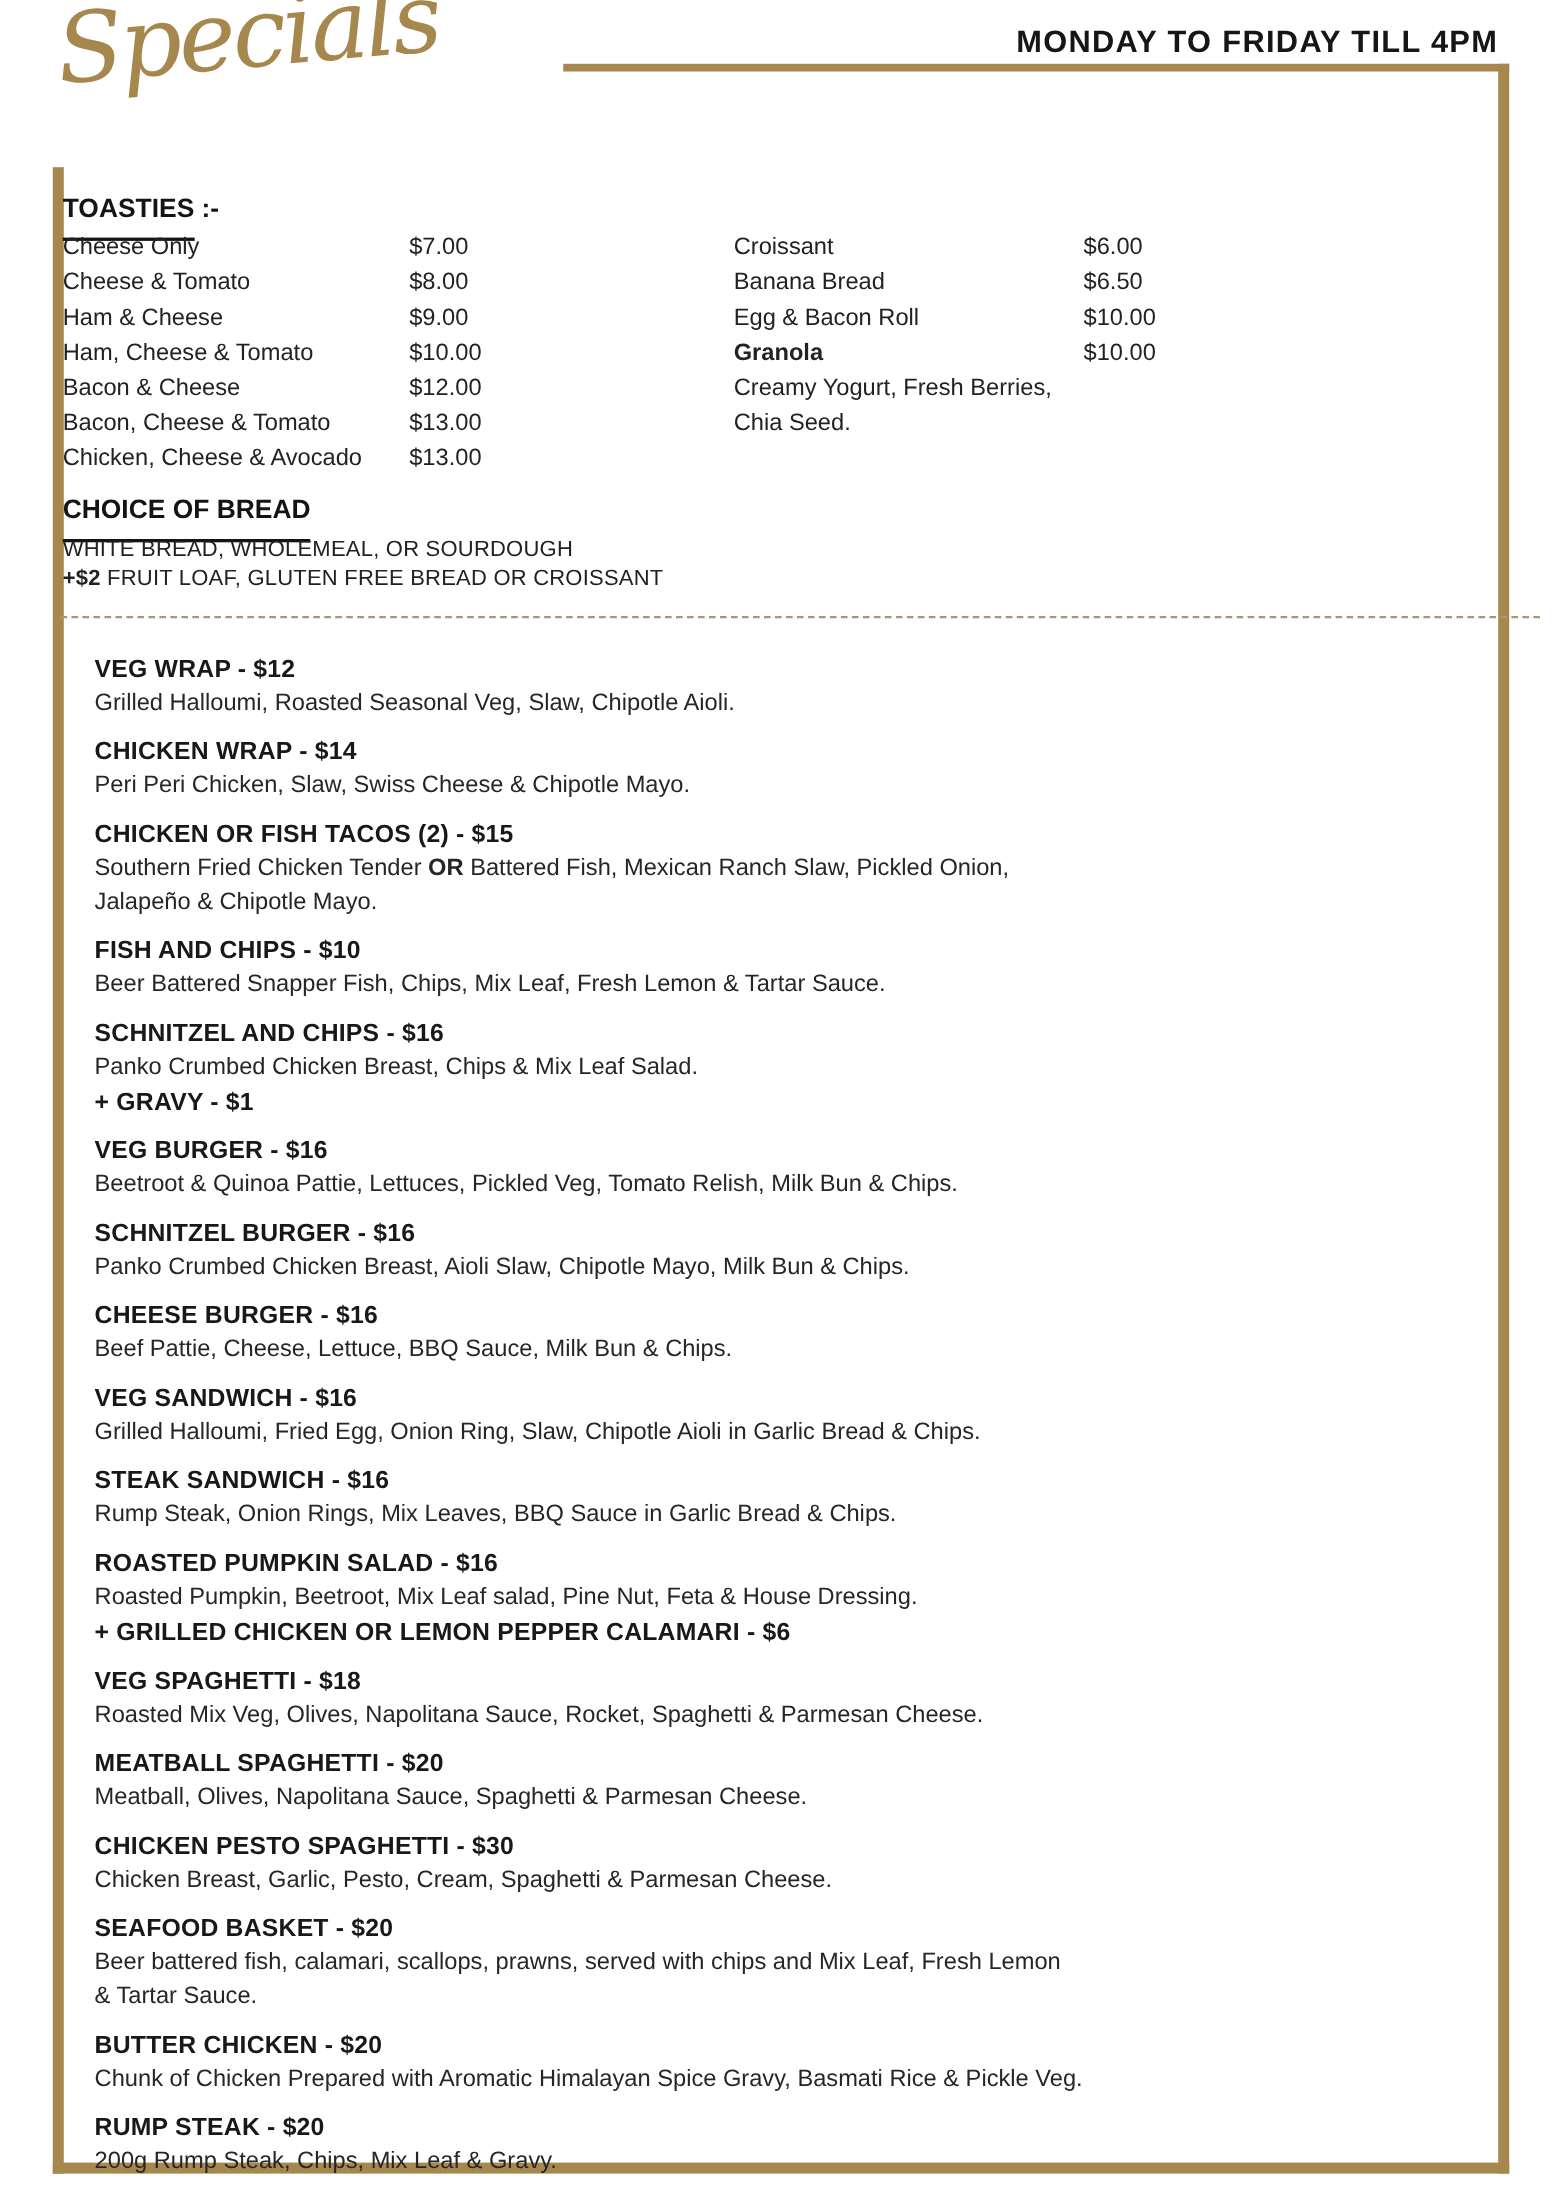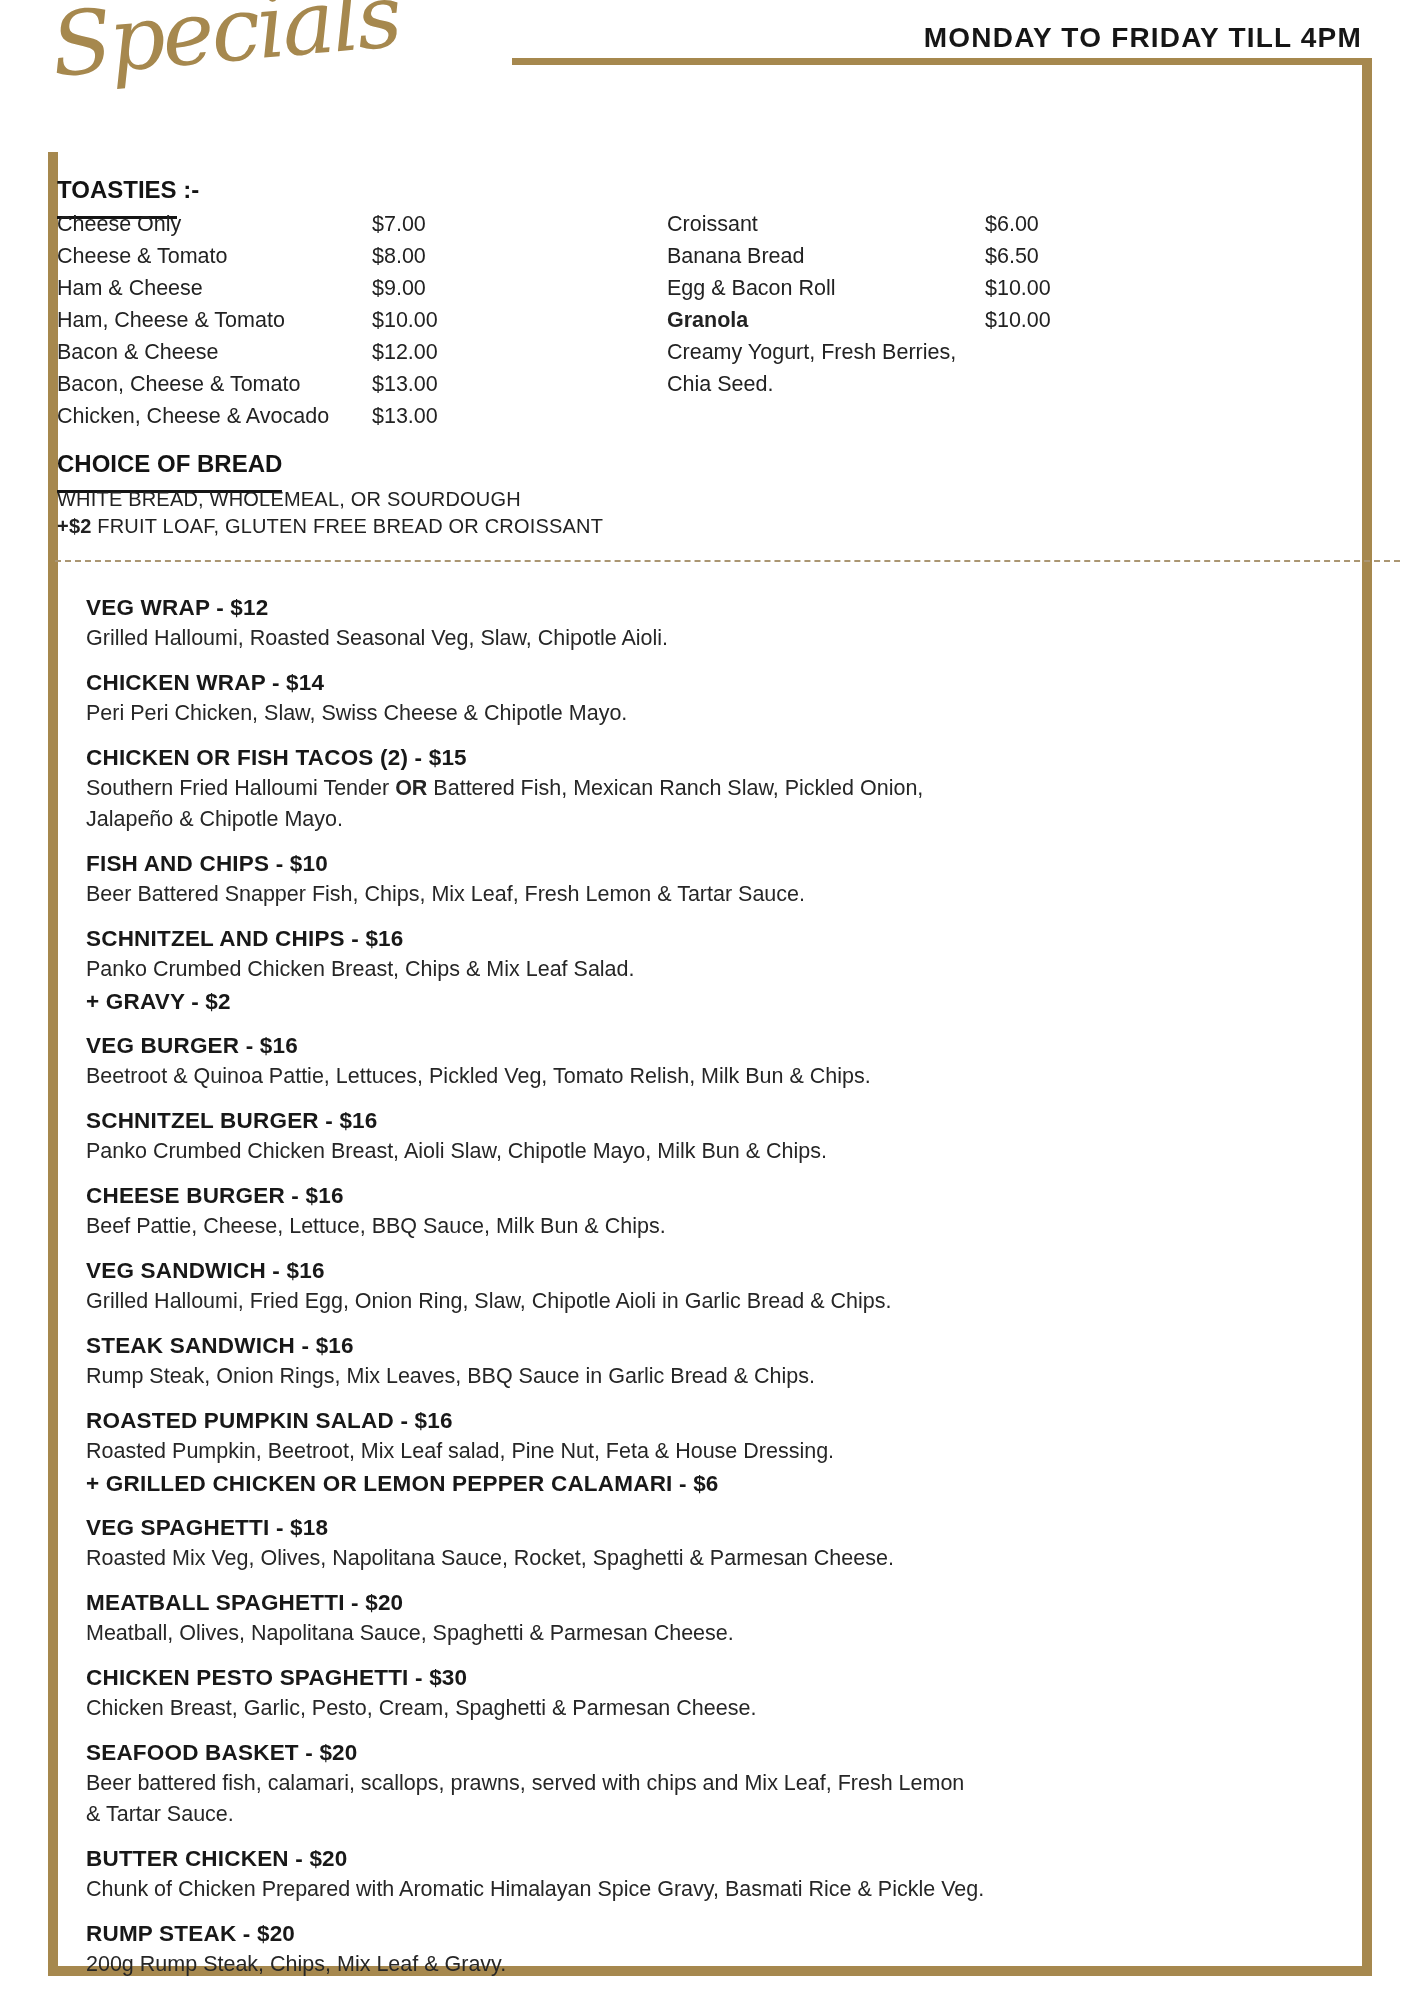--- a/index.html
+++ b/index.html
@@ -131,33 +131,33 @@
     <div class="m-item">
       <div class="m-title">VEG WRAP - $12</div>
       <div class="m-desc"><span>Grilled Halloumi, Roasted Seasonal Veg, Slaw, Chipotle Aioli.</span></div>
     </div>
     <div class="m-item">
       <div class="m-title">CHICKEN WRAP - $14</div>
       <div class="m-desc"><span>Peri Peri Chicken, Slaw, Swiss Cheese &amp; Chipotle Mayo.</span></div>
     </div>
     <div class="m-item">
       <div class="m-title">CHICKEN OR FISH TACOS (2) - $15</div>
-      <div class="m-desc"><span>Southern Fried Halloumi Tender </span><span class="b">OR</span><span> Battered Fish, Mexican Ranch Slaw, Pickled Onion,
+      <div class="m-desc"><span>Southern Fried Chicken Tender </span><span class="b">OR</span><span> Battered Fish, Mexican Ranch Slaw, Pickled Onion,
 Jalapeño &amp; Chipotle Mayo.</span></div>
     </div>
     <div class="m-item">
       <div class="m-title">FISH AND CHIPS - $10</div>
       <div class="m-desc"><span>Beer Battered Snapper Fish, Chips, Mix Leaf, Fresh Lemon &amp; Tartar Sauce.</span></div>
     </div>
     <div class="m-item">
       <div class="m-title">SCHNITZEL AND CHIPS - $16</div>
       <div class="m-desc"><span>Panko Crumbed Chicken Breast, Chips &amp; Mix Leaf Salad.</span></div>
     </div>
     <div class="m-item addon">
-      <div class="m-title">+ GRAVY - $2</div>
+      <div class="m-title">+ GRAVY - $1</div>
     </div>
     <div class="m-item">
       <div class="m-title">VEG BURGER - $16</div>
       <div class="m-desc"><span>Beetroot &amp; Quinoa Pattie, Lettuces, Pickled Veg, Tomato Relish, Milk Bun &amp; Chips.</span></div>
     </div>
     <div class="m-item">
       <div class="m-title">SCHNITZEL BURGER - $16</div>
       <div class="m-desc"><span>Panko Crumbed Chicken Breast, Aioli Slaw, Chipotle Mayo, Milk Bun &amp; Chips.</span></div>
     </div>
     <div class="m-item">

